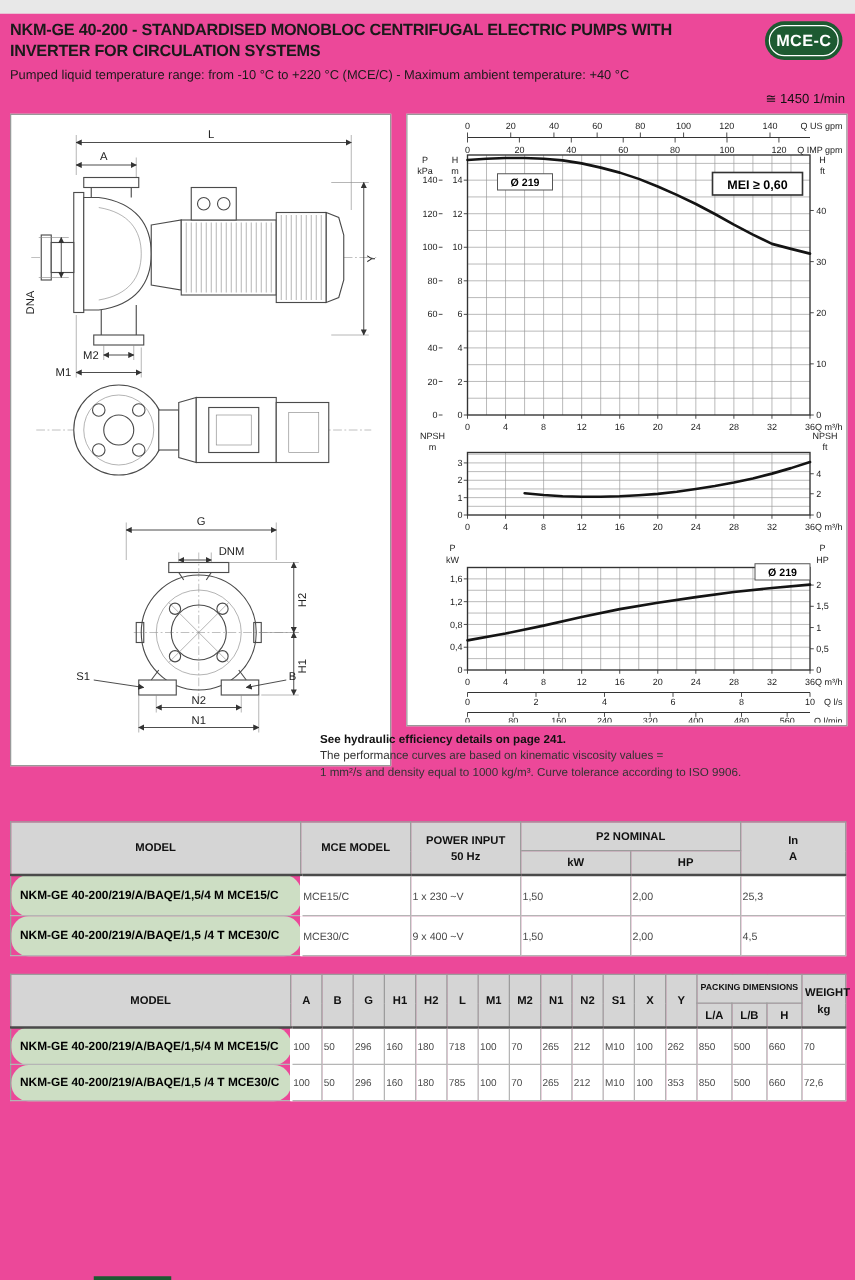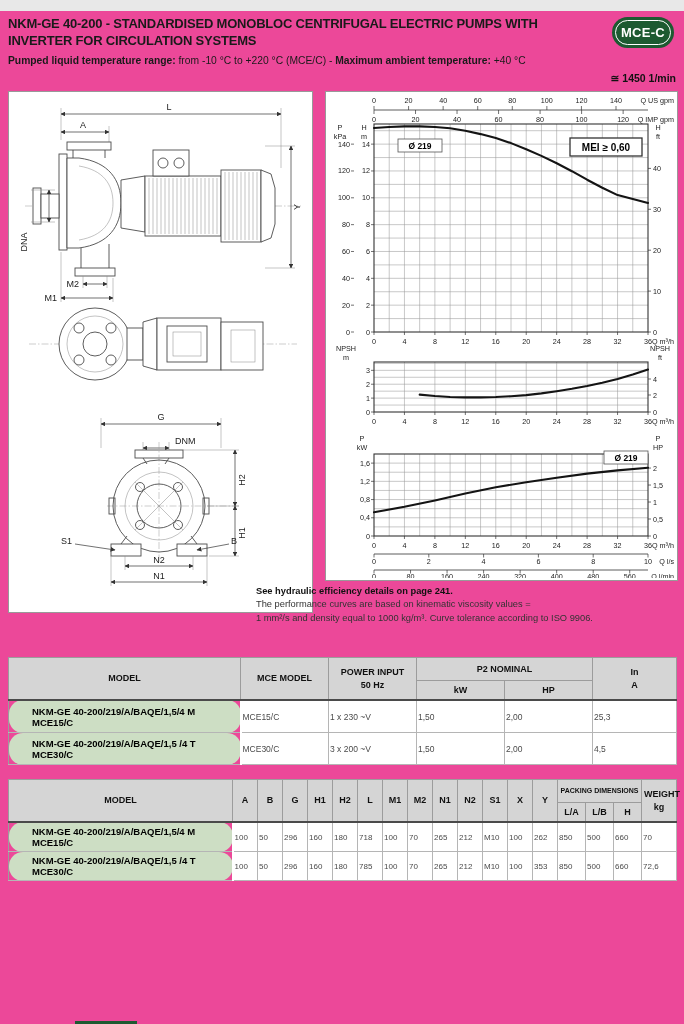--- a/index.html
+++ b/index.html
@@ -2,36 +2,36 @@
 <html><head>
 <meta charset="utf-8">
 <style>
   html,body{margin:0;padding:0;background:#e8e8e8;}
   .page{position:relative;width:684px;height:1024px;background:#ec4899;font-family:"Liberation Sans",sans-serif;overflow:hidden;margin:11px auto;}
   .title{position:absolute;left:8px;top:5px;width:595px;font-size:13px;font-weight:bold;color:#1a1a1a;line-height:1.3;letter-spacing:-0.2px;}
   .badge{position:absolute;left:612px;top:6px;width:62px;height:31px;background:#1d5a31;border-radius:16px;}
   .badge .ring{position:absolute;left:3px;top:3px;right:3px;bottom:3px;border:1.6px solid #fff;border-radius:13px;}
   .badge .txt{position:absolute;left:0;top:0;width:100%;height:100%;display:flex;align-items:center;justify-content:center;color:#fff;font-weight:bold;font-size:13px;letter-spacing:.3px;}
   .subtitle{position:absolute;left:8px;top:44px;width:600px;font-size:10.3px;color:#1a1a1a;}
-  .subtitle b{font-weight:bold;}
-  .speed{position:absolute;right:8px;top:61px;font-size:10.5px;font-weight:bold;color:#111;}
+  .subtitle b{font-weight:normal;}
+  .speed{position:absolute;right:8px;top:61px;font-size:10.5px;font-weight:normal;color:#111;}
   .box{position:absolute;border:1px solid #999;background:#fff;}
   #left-box{left:8px;top:80px;width:303px;height:520px;}
   #right-box{left:325px;top:80px;width:351px;height:488px;}
   .notes{position:absolute;right:8px;top:574px;width:420px;text-align:left;font-size:9.3px;color:#333;line-height:1.45;}
   .notes .b{font-weight:bold;color:#111;}
   .tblwrap{position:absolute;left:8px;}
   #table1{top:646px;}
   #table2{top:768px;}
   table.dtable{border-collapse:collapse;width:668px;table-layout:fixed;}
   table.dtable th{background:#d5d5d5;font-size:9px;font-weight:bold;color:#111;border:1px solid #9c9c9c;padding:1px 2px;text-align:center;line-height:1.35;}
   table.dtable th.bb{border-bottom:2px solid #4a4a4a;}
   table.dtable th.small{font-size:7px;}
   table.dtable td{border:1px solid #b5b5b5;font-size:8.5px;color:#4a4a4a;text-align:left;height:29px;background:#fff;}
-  table.dtable td.model{background:#cddec4;color:#000;font-weight:bold;text-align:left;padding-left:23px;font-size:9.5px;border-right:2px solid #fff;border-left:1px solid #9c9c9c;border-radius:14px;}
+  table.dtable td.model{background:#cddec4;color:#000;font-weight:bold;text-align:left;padding-left:7px;font-size:9.5px;border-right:2px solid #fff;border-left:1px solid #9c9c9c;border-radius:14px;}
   table.dtable tr.hr1 th{height:20px;}
   table.dtable tr.hr2 th{height:16px;}
   #table2 table.dtable td{height:26px;font-size:8px;}
   #table2 table.dtable td.model{font-size:9.5px;}
   .footer-tab{position:absolute;left:75px;top:1010px;width:62px;height:12px;background:#1d5a31;}
   
   .grid{stroke:#9a9a9a;stroke-width:.55;}
   .frame{fill:none;stroke:#333;stroke-width:1.1;}
   .curve{fill:none;stroke:#141414;stroke-width:2.1;stroke-linecap:round;stroke-linejoin:round;}
   .tick{stroke:#333;stroke-width:.7;}
@@ -575,21 +575,21 @@
             <td class="model">NKM-GE 40-200/219/A/BAQE/1,5/4 M MCE15/C</td>
             <td>MCE15/C</td>
             <td>1 x 230 ~V</td>
             <td>1,50</td>
             <td>2,00</td>
             <td>25,3</td>
           </tr>
           <tr>
             <td class="model">NKM-GE 40-200/219/A/BAQE/1,5 /4 T MCE30/C</td>
             <td>MCE30/C</td>
-            <td>3 x 200 ~V</td>
+            <td>9 x 400 ~V</td>
             <td>1,50</td>
             <td>2,00</td>
             <td>4,5</td>
           </tr>
         </tbody>
       </table>
     </div>
   <div class="tblwrap" id="table2">
       <table class="dtable">
         <colgroup>

